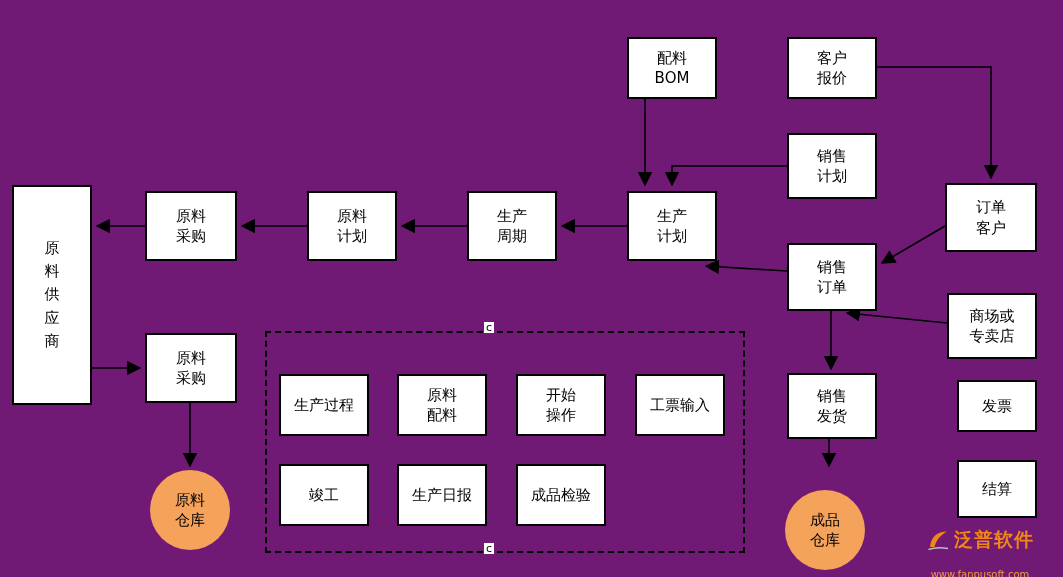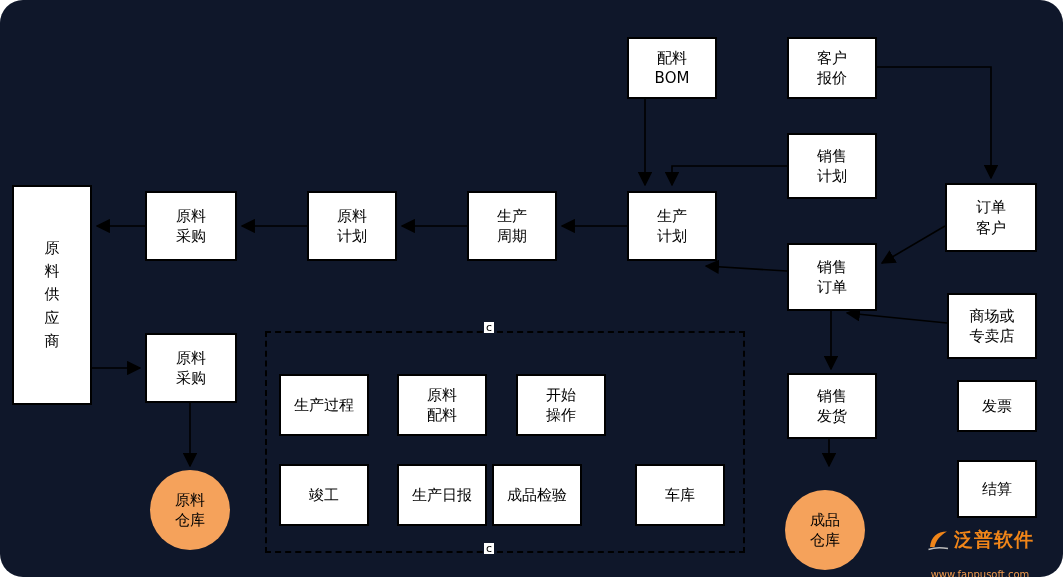--- a/index.html
+++ b/index.html
@@ -1,23 +1,22 @@
 <!DOCTYPE html>
 <html><head>
 <meta charset="utf-8">
 <style>
   html,body{margin:0;padding:0;background:#fff;}
   #canvas{
     position:relative;
     width:1063px;height:577px;
-    background:#0f172a;
+    background:#701a75;
     font-family:"DejaVu Sans","Liberation Sans",sans-serif;
     color:#000;
     overflow:hidden;
-    border-radius:23px;
   }
   .arrows{position:absolute;left:0;top:0;pointer-events:none;}
   .box{
     position:absolute;
     box-sizing:border-box;
     border:2px solid #000;
     background:#fff;
     display:flex;align-items:center;justify-content:center;
     text-align:center;
     white-space:pre-line;
@@ -122,24 +121,24 @@
 
   <div class="dashed" style="left:265px;top:331px;width:480px;height:222px"></div>
   <div class="mark" style="left:484px;top:322px">c</div>
   <div class="mark" style="left:484px;top:543px">c</div>
 
   <div class="box" style="left:279px;top:374px;width:90px;height:62px">生产过程</div>
   <div class="box" style="left:397px;top:374px;width:90px;height:62px">原料
 配料</div>
   <div class="box" style="left:516px;top:374px;width:90px;height:62px">开始
 操作</div>
+  <div class="box" style="left:635px;top:374px;width:90px;height:62px">工票输入</div>
   <div class="box" style="left:279px;top:464px;width:90px;height:62px">竣工</div>
   <div class="box" style="left:397px;top:464px;width:90px;height:62px">生产日报</div>
-  <div class="box" style="left:492px;top:464px;width:90px;height:62px">成品检验</div>
-  <div class="box" style="left:635px;top:464px;width:90px;height:62px">车库</div>
+  <div class="box" style="left:516px;top:464px;width:90px;height:62px">成品检验</div>
 
   <div class="circle" style="left:150px;top:470px;width:80px;height:80px">原料
 仓库</div>
   <div class="circle" style="left:785px;top:490px;width:80px;height:80px">成品
 仓库</div>
 
   <div class="logo">
     <div class="logo-row">
       <svg width="24" height="22" viewBox="0 0 24 22">
         <path d="M4 18 C5 8 11 2.5 21 2.5 C14 6.5 10 11.5 8.5 18 Z" fill="#F08519"></path>

